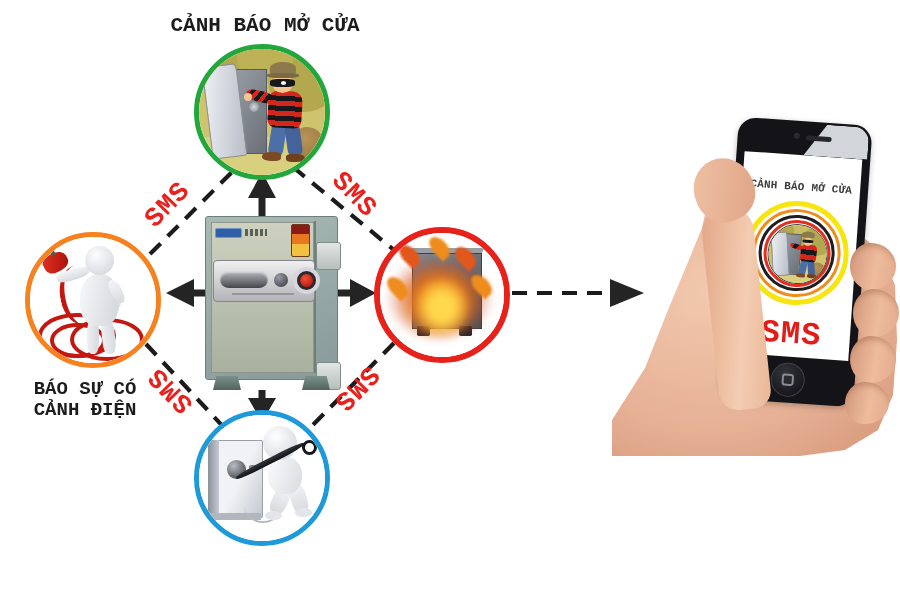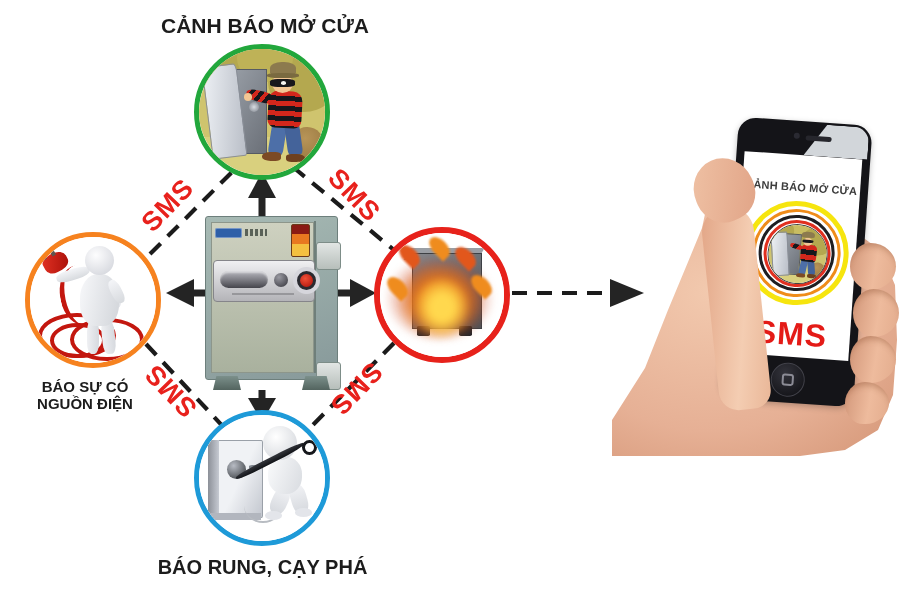--- a/index.html
+++ b/index.html
@@ -1,27 +1,27 @@
 <!DOCTYPE html>
 <html><head>
 <meta charset="utf-8">
 <style>
   html,body{margin:0;padding:0;background:#fff;}
   #stage{position:relative;width:900px;height:600px;background:#fff;overflow:hidden;
-         font-family:Liberation Sans, sans-serif;border-radius:13px;}
+         font-family:Liberation Mono, monospace;border-radius:13px;}
   .abs{position:absolute;}
   
   .node{position:absolute;border-radius:50%;overflow:hidden;background:#fff;box-sizing:border-box;}
   .node-door{left:194px;top:44px;width:136px;height:136px;border:5px solid #22a73c;}
   .node-power{left:25px;top:232px;width:136px;height:136px;border:5px solid #f6821f;}
   .node-fire{left:374px;top:227px;width:136px;height:136px;border:6px solid #e7221b;}
   .node-tamper{left:194px;top:410px;width:136px;height:136px;border:5px solid #1e9ad8;}
   .label{position:absolute;font-weight:bold;color:#1c1c1c;text-align:center;line-height:1.12;}
   .label-top{left:65px;top:14px;width:400px;font-size:21px;}
-  .label-left{left:0px;top:379px;width:170px;font-size:15px;}
+  .label-left{left:0px;top:379px;width:170px;font-size:19px;}
   .label-right{left:360px;top:389px;width:195px;font-size:20px;}
   .label-bottom{left:140px;top:556px;width:245px;font-size:20px;}
   .sms{position:absolute;color:#e8211c;font-weight:bold;font-size:27px;letter-spacing:1px;width:70px;text-align:center;}
   .sms-tl{left:133px;top:190px;transform:rotate(-46deg);}
   .sms-tr{left:319px;top:180px;transform:rotate(46deg);}
   .sms-bl{left:136px;top:375px;transform:rotate(-134deg);}
   .sms-br{left:321px;top:373px;transform:rotate(134deg);}
   
   .scene{position:absolute;inset:0;}
   .sc-burg{background:linear-gradient(#c9bd62 0 18%,#cfc46e 18% 70%,#d9d07e 70%);}
@@ -267,23 +267,22 @@
       <div class="dialred"></div>
       <div class="ptext"></div>
     </div>
     <div class="foot fL"></div>
     <div class="foot fR"></div>
   </div>
 
   <div class="label label-top">CẢNH BÁO MỞ CỬA</div>
   <div class="label label-left">
     <div>BÁO SỰ CÓ</div>
-    <div>NGUỒN ĐIỆN</div>
-  </div>
-  <div class="label label-bottom">BÁO RUNG, CẠY PHÁ</div>
+    <div>CẢNH ĐIỆN</div>
+  </div>
 
   <div class="sms sms-tl">SMS</div>
   <div class="sms sms-tr">SMS</div>
   <div class="sms sms-bl">SMS</div>
   <div class="sms sms-br">SMS</div>
 
   <div class="palm"></div>
   <div class="phone">
     <div class="reflect"></div>
     <div class="cam"></div>

